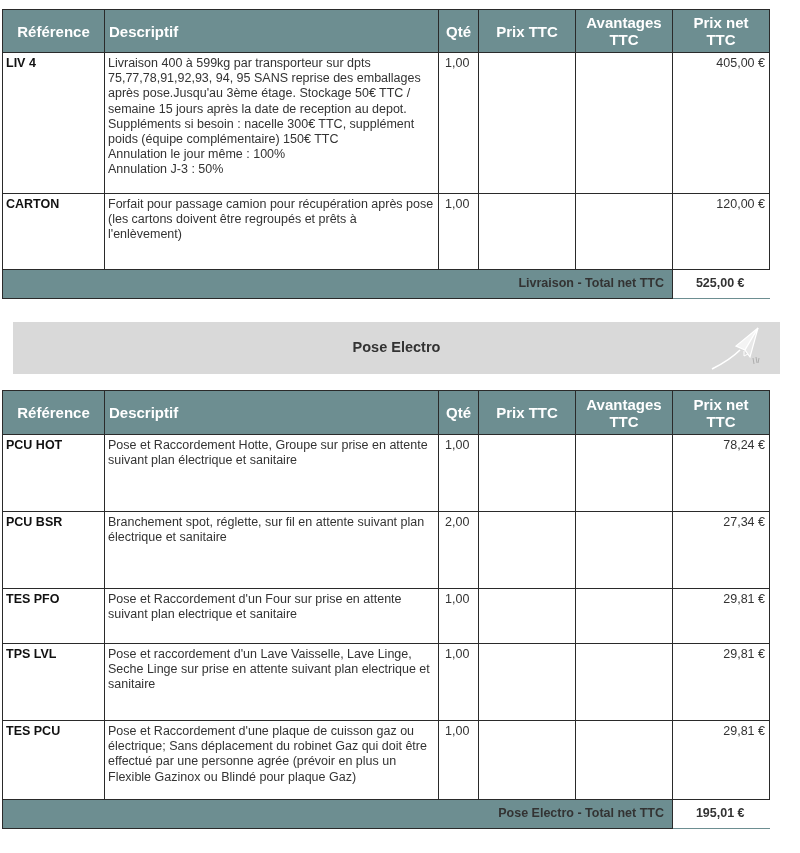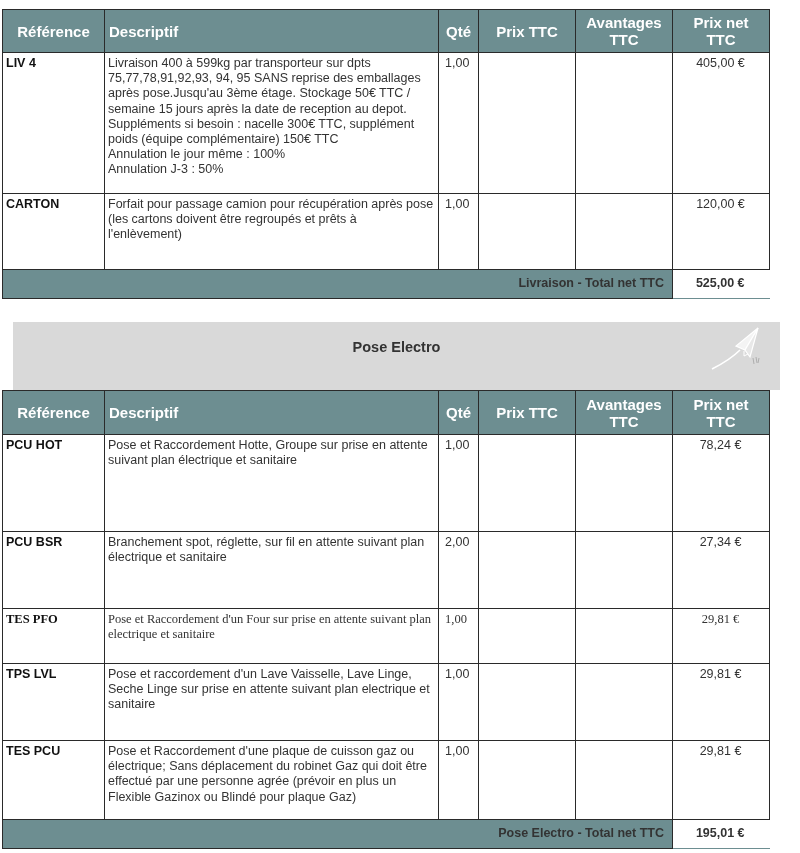--- a/index.html
+++ b/index.html
@@ -3,27 +3,27 @@
 <meta charset="utf-8">
 <style>
   html, body { margin:0; padding:0; background:#ffffff; }
   body { width:800px; height:853px; position:relative; font-family:"Liberation Sans", sans-serif; color:#222; overflow:hidden; }
   .tbl { position:absolute; left:2px; width:767px; border-collapse:collapse; table-layout:fixed; }
   .tbl th, .tbl td { border:1px solid #2a2a2a; }
   .tbl th { background:#6d8e91; color:#ffffff; font-weight:bold; font-size:15px; line-height:17px; padding:0 4px; }
   .tbl td { font-size:12.5px; line-height:15.2px; vertical-align:top; padding:3px 4px 2px 3px; color:#333; }
   .tbl td.ref { font-weight:bold; color:#111; }
   .tbl td.qty { padding-left:6px; }
-  .tbl td.net { text-align:center; padding-right:4px; }
+  .tbl td.net { text-align:right; padding-right:4px; }
   .th-left { text-align:left; }
   .th-center { text-align:center; }
   .total-row td { border:none; height:24px; padding:2px; vertical-align:middle; }
   .total-label { background:#6d8e91; color:#fff; font-weight:bold; font-size:14.5px; text-align:right; padding-right:8px !important; border-bottom:1px solid #2a2a2a !important; border-left:1px solid #2a2a2a !important; }
   .total-value { background:#fff; color:#111; font-weight:bold; font-size:15.5px; text-align:center; padding-right:4px !important; border-left:1px solid #2a2a2a !important; border-bottom:1px solid #6d8e91 !important; }
-  .section-banner { position:absolute; left:13px; top:322px; width:767px; height:68px; background:#d9d9d9; }
+  .section-banner { position:absolute; left:13px; top:322px; width:767px; height:52px; background:#d9d9d9; }
   .section-title { position:absolute; left:0; right:0; top:17px; text-align:center; font-weight:bold; font-size:14.5px; color:#333; }
   .plane { position:absolute; right:12px; top:2px; width:60px; height:48px; }
 </style>
 </head>
 <body>
 
 <table class="tbl" style="top:9px;">
   <colgroup>
     <col style="width:102px">
       <col style="width:334px">
@@ -96,37 +96,37 @@
     <tr style="height:44px;">
       <th class="th-center">Référence</th>
       <th class="th-left">Descriptif</th>
       <th class="th-center">Qté</th>
       <th class="th-center">Prix TTC</th>
       <th class="th-center">Avantages TTC</th>
       <th class="th-center">Prix net TTC</th>
     </tr>
   </thead>
   <tbody>
-    <tr style="height:97px;">
+    <tr style="height:77px;">
       <td class="ref">PCU HOT</td>
       <td>Pose et Raccordement Hotte, Groupe  sur prise en attente suivant plan électrique et sanitaire</td>
       <td class="qty">1,00</td>
       <td></td>
       <td></td>
       <td class="net">78,24 €</td>
     </tr>
     <tr style="height:77px;margin-left:20px;">
       <td class="ref">PCU BSR</td>
       <td>Branchement spot, réglette, sur fil en attente suivant plan électrique et sanitaire</td>
       <td class="qty">2,00</td>
       <td></td>
       <td></td>
       <td class="net">27,34 €</td>
     </tr>
-    <tr style="height:55px;font-family:Liberation Serif, serif;">
+    <tr style="height:55px;">
       <td class="ref">TES PFO</td>
       <td>Pose et Raccordement d'un Four  sur prise en attente suivant plan electrique et sanitaire</td>
       <td class="qty">1,00</td>
       <td></td>
       <td></td>
       <td class="net">29,81 €</td>
     </tr>
     <tr style="height:77px;">
       <td class="ref">TPS LVL</td>
       <td>Pose et raccordement d'un Lave Vaisselle, Lave Linge, Seche Linge  sur prise en attente suivant plan electrique et sanitaire</td>

